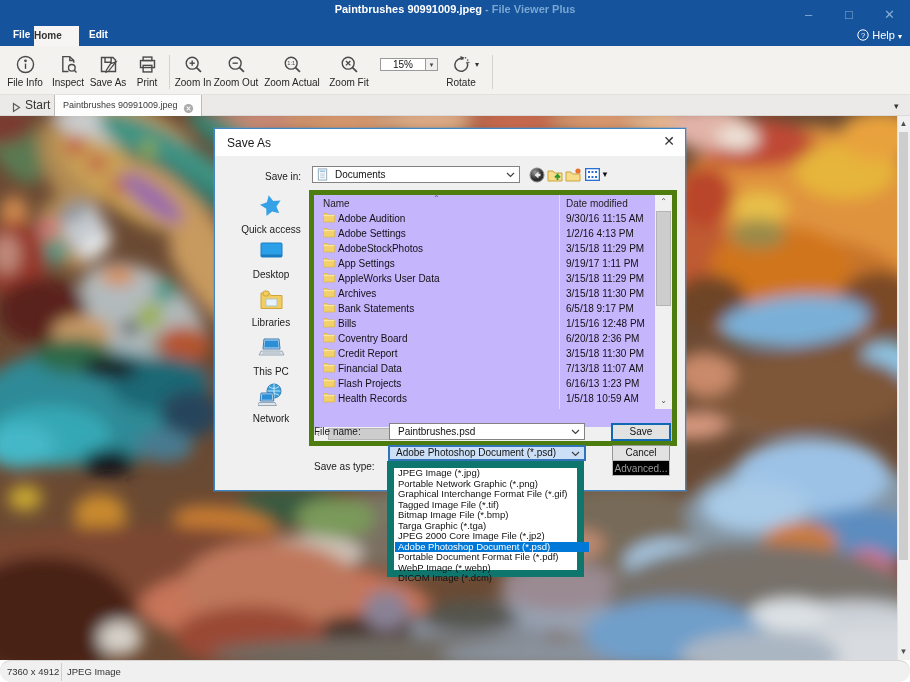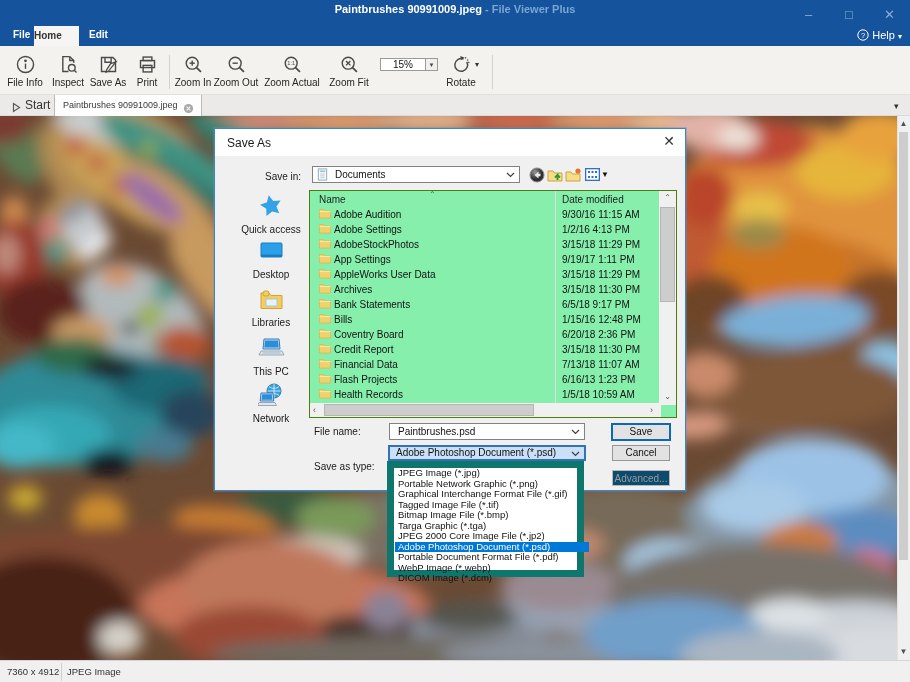--- a/index.html
+++ b/index.html
@@ -22,42 +22,42 @@
 
   #tabbar { left:0; top:95px; width:910px; height:21px; background:#eceae8; border-bottom:1px solid #dcdad8; }
   #starttab { left:0; top:95px; height:21px; line-height:21px; font-size:12px; color:#333; }
   #activetab { left:54px; top:95px; width:148px; height:21px; background:#fdfdfd; border-left:1px solid #bdbbb9; border-right:1px solid #bdbbb9; font-size:9px; color:#3a3a3a; line-height:21px; }
 
   #imagearea { left:0; top:116px; width:897px; height:544px; overflow:hidden; }
   #vscroll { left:897px; top:116px; width:13px; height:544px; background:#f0f0f0; border-left:1px solid #e2e2e2; }
   #vthumb { left:899px; top:132px; width:9px; height:428px; background:#cdcdcd; }
   .scrarrow { position:absolute; color:#505050; font-size:8px; width:13px; text-align:center; }
 
-  #statusbar { left:0; top:660px; width:910px; height:22px; background:#f0f0f0; border-top:1px solid #d7d5d3; font-size:11px; color:#333; }
+  #statusbar { left:0; top:660px; width:910px; height:22px; background:#f0f0f0; border-top:1px solid #d7d5d3; font-size:11px; color:#333;border-radius:11px; }
 
   
   #dialog { left:214px; top:128px; width:472px; height:363px; background:#f0f0f0; border:1px solid #3f84c4; box-shadow:0 0 0 1px rgba(90,150,200,.35); }
   #dlg-title { left:0; top:0; width:470px; height:27px; background:#fff; }
   #dlg-title .t { position:absolute; left:12px; top:7px; font-size:12px; color:#1a1a1a; }
   #dlg-title .x { position:absolute; right:6px; top:4px; font-size:14px; color:#333; width:20px; text-align:center; }
   .dlabel { font-size:10px; color:#1a1a1a; }
   #savein-combo { left:97px; top:37px; width:208px; height:17px; background:#fff; border:1px solid #828282; }
   #fname-combo  { left:174px; top:294px; width:196px; height:17px; background:#fff; border:1px solid #828282; }
   #ftype-combo  { left:173px; top:316px; width:198px; height:16px; background:#cbe0f6; border:2px solid #3273b8; }
   .sideitem { position:absolute; left:0; width:112px; text-align:center; }
   .sideitem .lbl { font-size:10px; color:#1a1a1a; margin-top:2px; }
-  #filelist { left:94px; top:61px; width:368px; height:228px; background:#86efac; border:1px solid #4d7c0f; font-size:10px; }
+  #filelist { left:94px; top:61px; width:368px; height:256px; background:#c4b5fd; border:5px solid #4d7c0f; font-size:10px; }
   .frow { position:absolute; left:0; height:15px; width:330px; }
   .frow .nm { position:absolute; left:24px; top:2px; color:#111; font-size:10px; white-space:nowrap; }
   .frow .dt { position:absolute; left:252px; top:2px; color:#111; font-size:10px; white-space:nowrap; }
   .foldico { position:absolute; left:9px; top:1px; width:12px; height:11px; }
   .btn { position:absolute; left:397px; width:58px; height:16px; background:#e2e2e2; font-size:10px; text-align:center; color:#111; }
   #btn-save { top:295px; border:1px solid #0f68b4; box-shadow:0 0 0 1px #0f68b4; line-height:14px; }
   #btn-cancel { top:316px; border:1px solid #969696; line-height:14px; }
-  #btn-adv { top:341px; border:1px solid #b8b8b8; background:#0c4a6e; color:#9a9a9a; line-height:15px; }
+  #btn-adv { top:331px; border:1px solid #b8b8b8; background:#000000; color:#9a9a9a; line-height:15px; }
 
   #dropdown { left:387px; top:461px; width:197px; height:116px; background:#fff; border:7px solid #0f766e; z-index:30; }
   .ditem { position:absolute; left:1px; width:193px; height:10.5px; font-size:9.5px; color:#111; padding-left:3px; line-height:10.5px; white-space:nowrap; }
   .ditem.sel { background:#0078d7; color:#fff; width:194px; }
 </style>
 </head>
 <body>
 
 <div class="abs" id="titlebar"></div>
 <div class="abs" id="title-text">Paintbrushes 90991009.jpeg <span style="font-weight:bold;color:#79a7d2">- File Viewer Plus</span></div>

